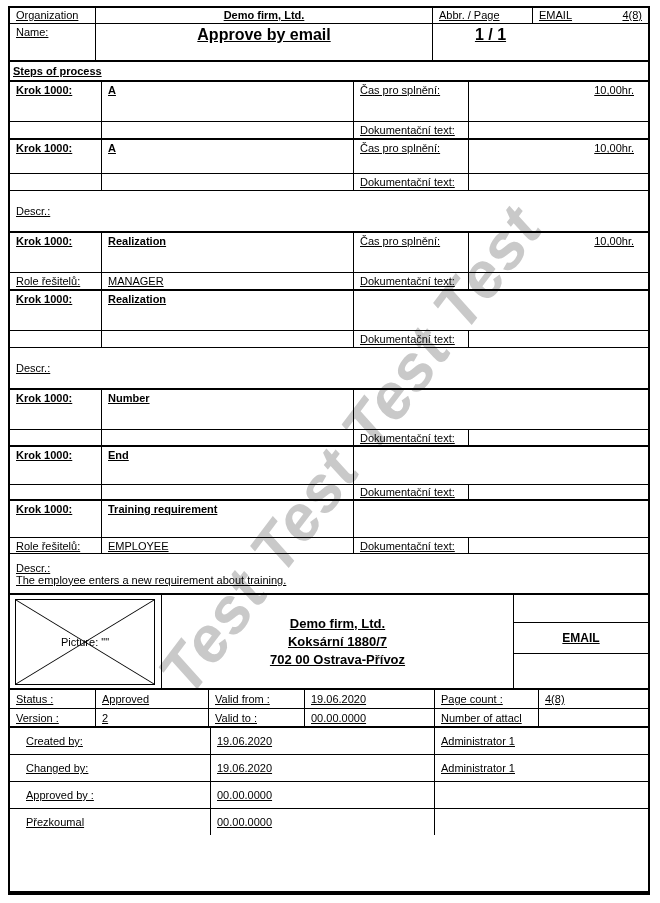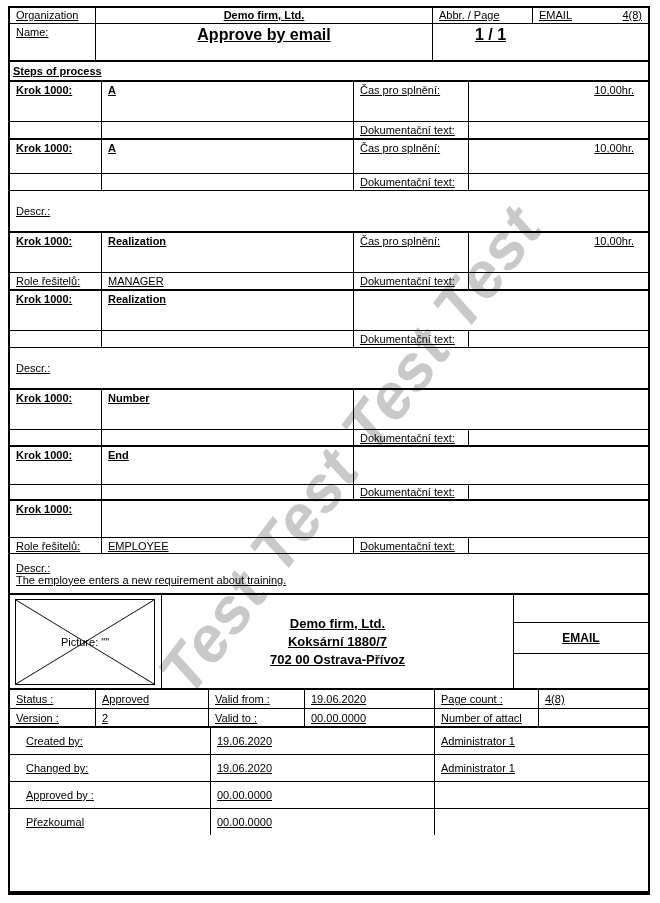--- a/index.html
+++ b/index.html
@@ -172,20 +172,21 @@
     </div>
     <div class="row b2" style="height:16px">
       <div class="c w1"></div>
       <div class="c w2"></div>
       <div class="c w3 vc nowrap">Dokumentační text:</div>
       <div class="c w4 last"></div>
     </div>
 
     <div class="row" style="height:37px">
       <div class="c w1 bold">Krok 1000:</div>
+      <div class="c w2 bold">Training requirement</div>
       <div class="c w34 last"></div>
     </div>
     <div class="row" style="height:16px">
       <div class="c w1 vc nowrap">Role řešitelů:</div>
       <div class="c w2 vc">EMPLOYEE</div>
       <div class="c w3 vc nowrap">Dokumentační text:</div>
       <div class="c w4 last"></div>
     </div>
 
     <div class="row b2" style="height:41px">

